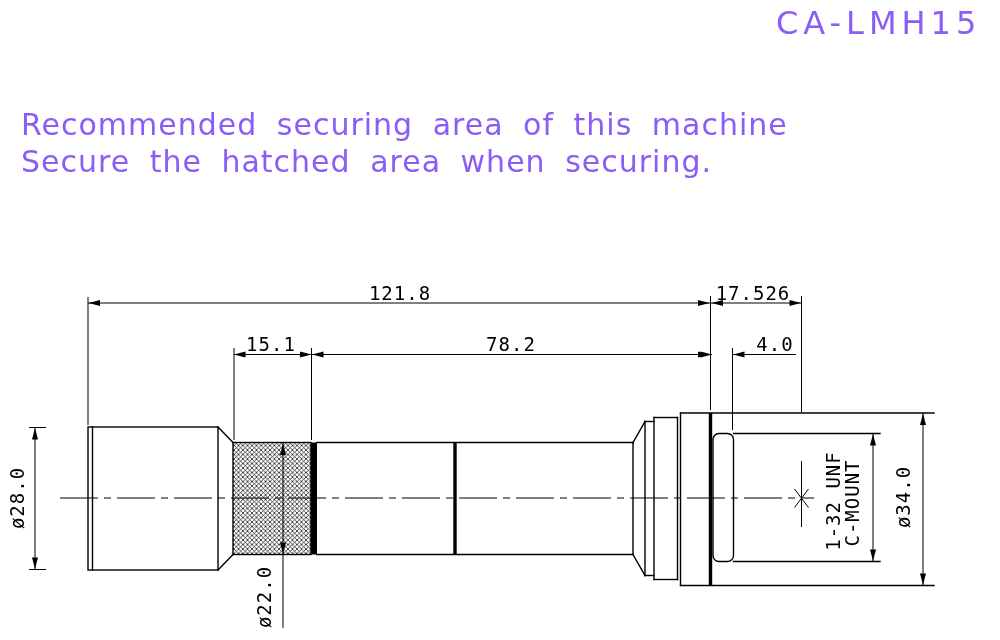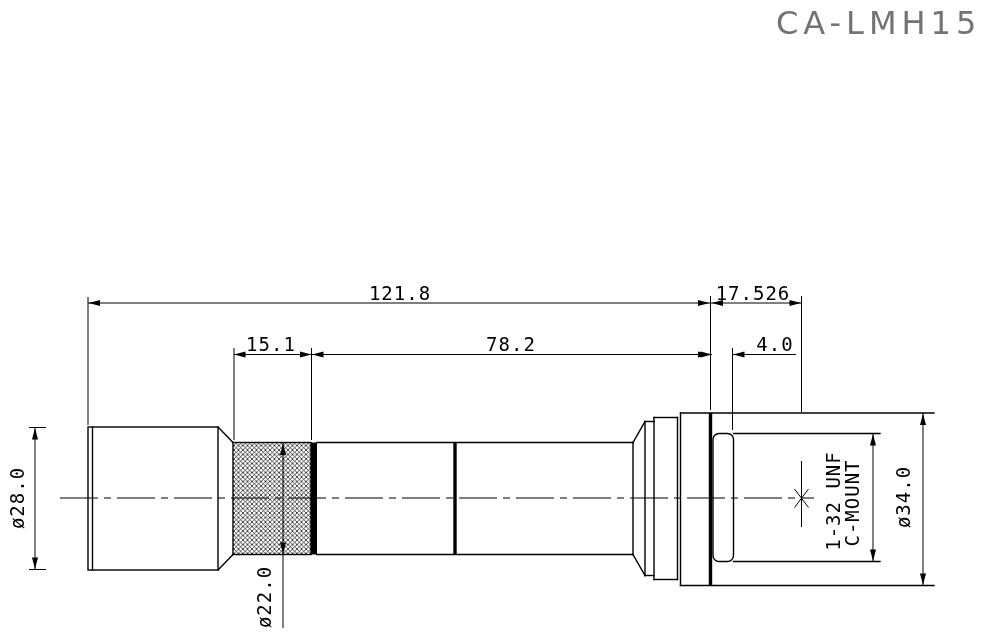--- a/index.html
+++ b/index.html
@@ -1,18 +1,18 @@
 <!DOCTYPE html>
 <html><head>
 <meta charset="utf-8">
 <style>
   html, body { margin:0; padding:0; background:#ffffff; }
   .page {
     position:relative; width:1000px; height:640px; background:#ffffff;
-    font-family:"DejaVu Sans", sans-serif; color:#737373; overflow:hidden;
+    font-family:"DejaVu Sans", sans-serif; color:#8b5cf6; overflow:hidden;
   }
   .title {
     position:absolute; left:776px; top:4px; font-size:32px; letter-spacing:5px;
     font-weight:400; white-space:nowrap;
   }
   .note {
     position:absolute; left:21px; top:106px; font-size:30px; letter-spacing:1px;
     word-spacing:9px; line-height:37px; white-space:nowrap; font-weight:400;
   }
   svg.drawing { position:absolute; left:0; top:0; }
@@ -26,20 +26,24 @@
     letter-spacing:1px;
   }
 </style>
 </head>
 <body>
 
 <div class="page">
 
   <div class="title">CA-LMH15</div>
 
+  <div class="note">
+    <div>Recommended securing area of this machine</div>
+    <div>Secure the hatched area when securing.</div>
+  </div>
 
   <svg class="drawing" width="1000" height="640" viewBox="0 0 1000 640" xmlns="http://www.w3.org/2000/svg">
 
     <defs>
       <pattern id="hatch" width="4.5" height="4.5" patternUnits="userSpaceOnUse">
         <path d="M0,4.5 L4.5,0 M0,0 L4.5,4.5" stroke="#000" stroke-width="0.7"></path>
       </pattern>
     </defs>
 
     <g>

